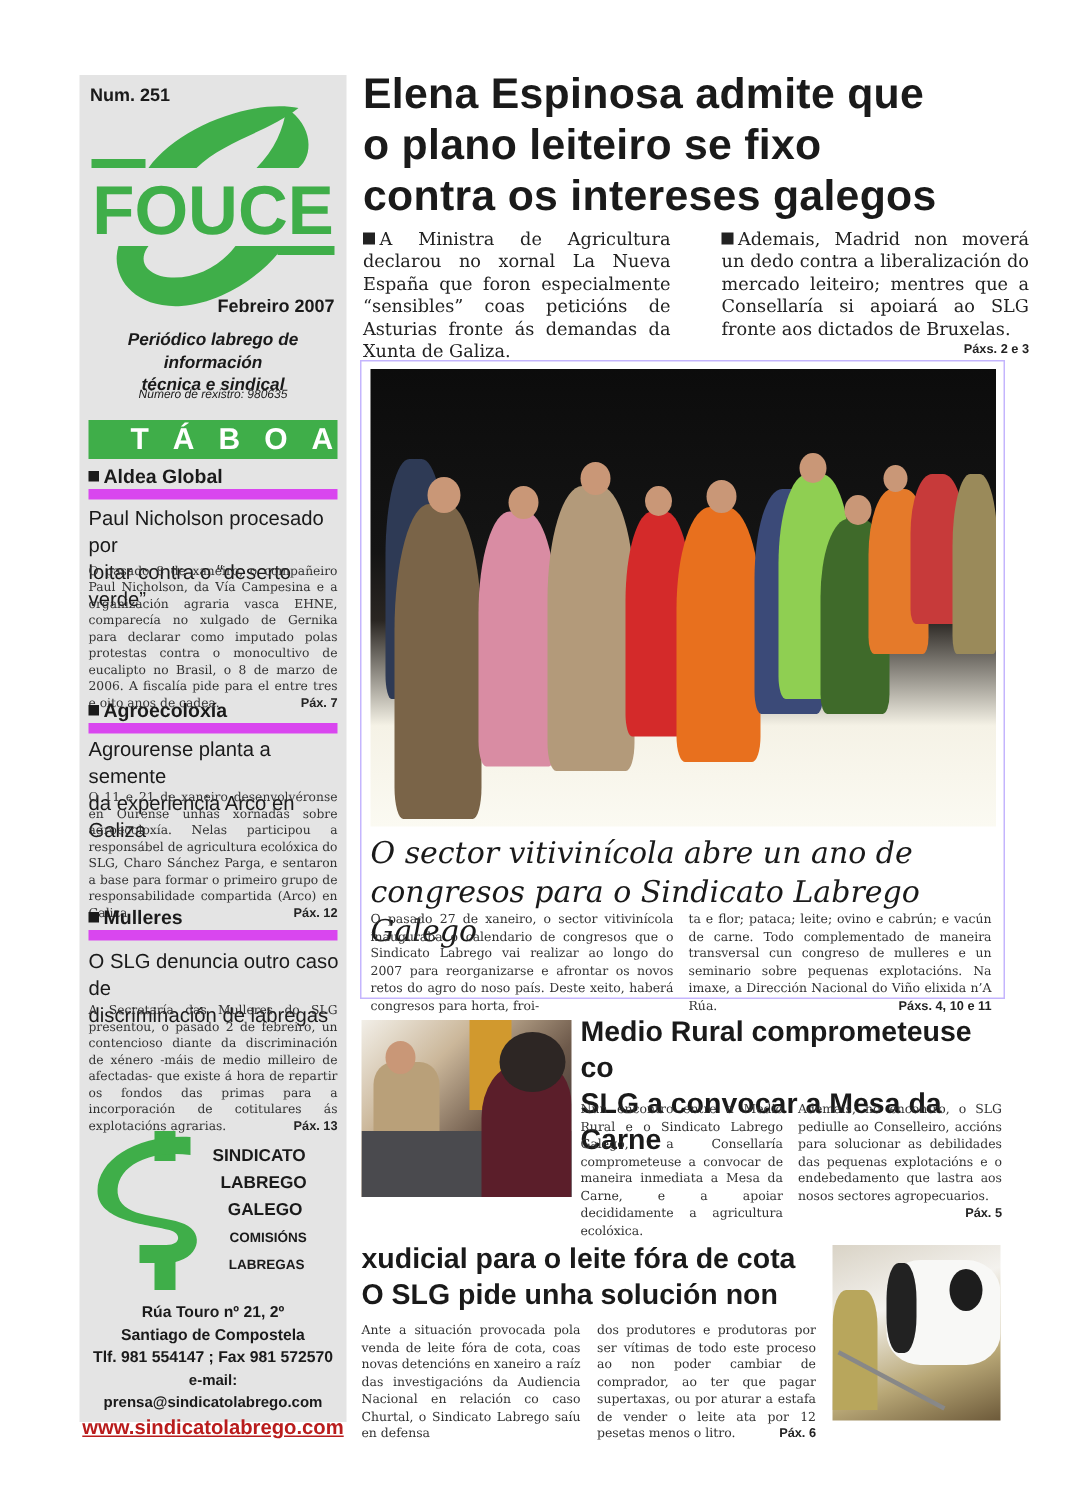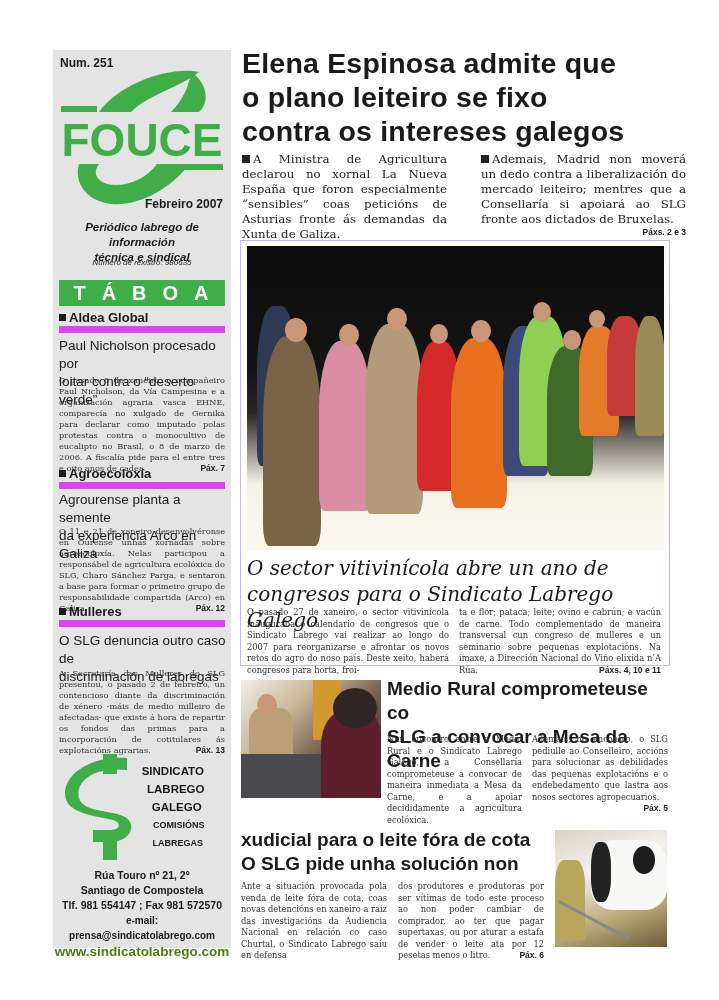--- a/index.html
+++ b/index.html
@@ -3,31 +3,31 @@
 <meta charset="utf-8">
 <style>
   * { box-sizing: border-box; margin: 0; padding: 0; }
   body { width: 719px; height: 1000px; background: #ffffff; position: relative; overflow: hidden; font-family: "DejaVu Serif", serif; color: #1a1a1a; }
   .sidebar { position: absolute; left: 53px; top: 50px; width: 178px; height: 898px; background: #e4e4e4; }
   .num { position: absolute; left: 7px; top: 6px; font: bold 12px "Liberation Sans", sans-serif; }
   .logo { position: absolute; left: 6px; top: 14px; width: 166px; height: 150px; }
   .fecha { position: absolute; right: 8px; top: 147px; font: bold 12px "Liberation Sans", sans-serif; }
   .periodico { position: absolute; left: 0; width: 178px; top: 170px; text-align: center; font: italic bold 11.5px "Liberation Sans", sans-serif; line-height: 15px; }
   .rexistro { position: absolute; left: 0; width: 178px; top: 208px; text-align: center; font: italic 8px "Liberation Sans", sans-serif; }
-  .taboa { position: absolute; left: 6px; top: 230px; width: 166px; height: 26px; background: #3fae49; color: #fff; font: bold 20px "Liberation Sans", sans-serif; letter-spacing: 16px; text-align: center; line-height: 26px; padding-left: 14px; }
+  .taboa { position: absolute; left: 6px; top: 230px; width: 166px; height: 26px; background: #3fae49; color: #fff; font: bold 20px "Liberation Sans", sans-serif; letter-spacing: 16px; text-align: center; line-height: 26px; padding-left: 28px; }
   .sect-head { position: absolute; left: 6px; width: 166px; font: bold 13px "Liberation Sans", sans-serif; border-bottom: 7px solid #d946ef; line-height: 16px; }
   .sect-head .sq { display: inline-block; width: 7px; height: 7px; background: #1a1a1a; margin-right: 3px; vertical-align: 1px; }
   .side-title { position: absolute; left: 6px; width: 170px; font: 13.5px "Liberation Sans Narrow", "Liberation Sans", sans-serif; line-height: 18px; transform-origin: left top; }
   .side-body { position: absolute; left: 6px; width: 166px; font: 8.2px "DejaVu Serif", serif; line-height: 11px; text-align: justify; color: #333; }
   .pax { font: bold 8.5px "Liberation Sans", sans-serif; float: right; color: #222; }
   .slg-logo { position: absolute; left: 0; top: 702px; width: 178px; height: 110px; }
   .slg-text { position: absolute; left: 88px; top: 712px; font: bold 11.5px "Liberation Sans", sans-serif; line-height: 18px; text-align: center; }
   .slg-text .small { font-size: 9px; }
   .contact { position: absolute; left: 0; width: 178px; top: 818px; text-align: center; font: bold 10.5px "Liberation Sans", sans-serif; line-height: 15px; }
-  .contact .web { color: #4d7c0f; font-size: 13.5px; line-height: 18px; }
+  .contact .web { color: #b91c1c; font-size: 13.5px; line-height: 18px; text-decoration: underline; }
   .main-head { position: absolute; left: 242px; top: 46px; width: 430px; font: bold 28.5px "Liberation Sans", sans-serif; line-height: 34px; letter-spacing: 0.2px; }
   .lead { position: absolute; top: 152px; width: 205px; font: 11.8px "DejaVu Serif", serif; line-height: 15px; text-align: justify; color: #222; }
   .lead .sq { display: inline-block; width: 8px; height: 8px; background: #222; margin-right: 3px; }
   .box1 { position: absolute; left: 240px; top: 240px; width: 430px; height: 426px; border: 1px solid #c4b5fd; }
   .photo1 { position: absolute; left: 6px; top: 5px; width: 417px; height: 305px; background: linear-gradient(#0c0c0c 0%, #141414 40%, #2a2622 55%, #f5f2e6 78%, #fbfaf2 100%); overflow: hidden; }
   .box1-title { position: absolute; left: 6px; top: 314px; width: 420px; font: italic 20px "DejaVu Serif", serif; line-height: 26px; }
   .box1-col { position: absolute; top: 366px; width: 202px; font: 8.3px "DejaVu Serif", serif; line-height: 11.5px; text-align: justify; color: #333; }
   .photo2 { position: absolute; left: 241px; top: 680px; width: 140px; height: 118px; background: linear-gradient(135deg,#f2efe8 0%,#cbb79a 30%,#6e5a4b 60%,#2b2730 100%); overflow: hidden; }
   .h2 { position: absolute; font: bold 19px "Liberation Sans", sans-serif; line-height: 24px; }
   .col { position: absolute; font: 8.3px "DejaVu Serif", serif; line-height: 11.5px; text-align: justify; color: #333; }

